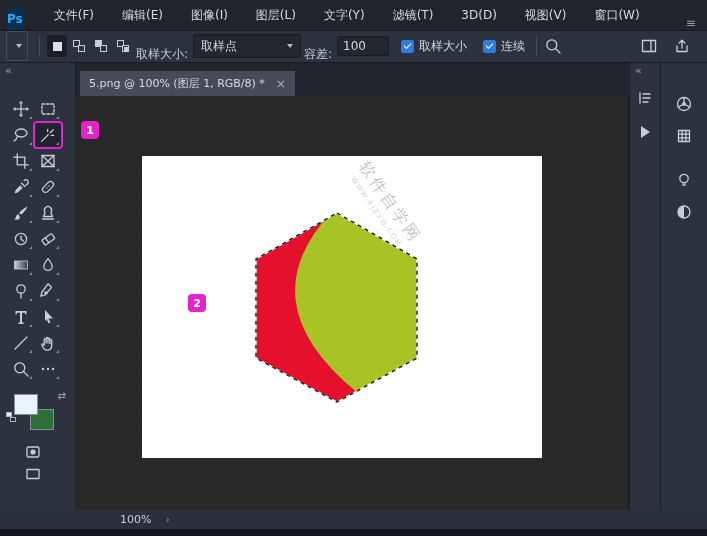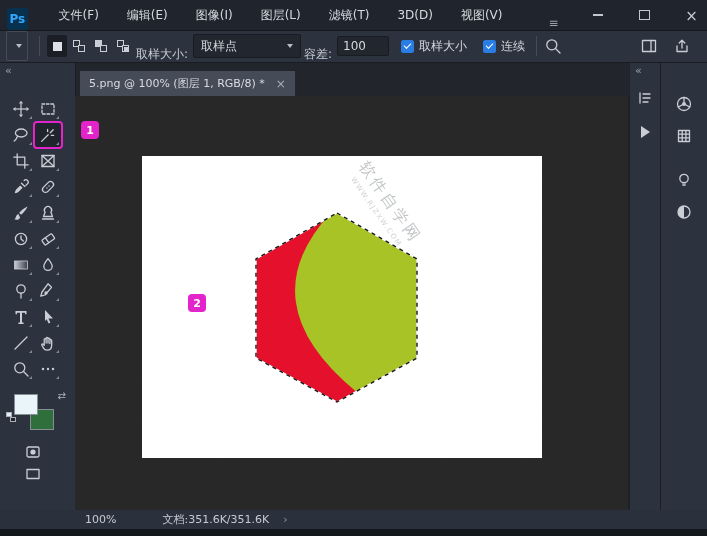--- a/index.html
+++ b/index.html
@@ -96,40 +96,42 @@
   .rp-col1{position:absolute;left:0;top:0;width:30px;height:100%;border-right:1px solid #1a1d23;}
   .rp-col2{position:absolute;left:31px;top:0;right:0;height:100%;}
   .rp-collapse{position:absolute;top:2px;left:5px;color:#9ba2ac;font-size:11px;}
   .rp-collapse::after{content:"\00AB";}
   .rp-icon{position:absolute;width:24px;height:24px;display:flex;align-items:center;justify-content:center;}
   .rp-icon svg{width:18px;height:18px;}
   .play-glyph{width:0;height:0;border-left:9px solid #c9ced6;border-top:6px solid transparent;border-bottom:6px solid transparent;}
   
   .status-bar{position:absolute;left:0;top:510px;width:707px;height:19px;background:#2b313c;
               display:flex;align-items:center;font-size:11px;color:#c6cbd2;}
-  .zoom-text{margin-left:85px;}
+  .zoom-text{margin-left:120px;}
   .doc-info{margin-left:46px;}
   .status-chevron{margin-left:14px;color:#8d939c;}
   .status-chevron::after{content:"\203A";}
   .bottom-edge{position:absolute;left:0;top:529px;width:707px;height:7px;background:#14171c;}
 </style>
 </head>
 <body>
 
 <div class="app">
 
   <div class="menu-bar">
     <div class="ps-logo">Ps</div>
     <span class="menu-item">文件(F)</span>
     <span class="menu-item">编辑(E)</span>
     <span class="menu-item">图像(I)</span>
     <span class="menu-item">图层(L)</span>
+    <span class="menu-item">文字(Y)</span>
     <span class="menu-item">滤镜(T)</span>
     <span class="menu-item">3D(D)</span>
     <span class="menu-item">视图(V)</span>
+    <span class="menu-item">窗口(W)</span>
     <span class="menu-spacer"></span>
     <span class="menu-extra"></span>
     <div class="win-btn">
         <span class="win-min-glyph"></span>
       </div>
     <div class="win-btn">
         <span class="win-max-glyph"></span>
       </div>
     <div class="win-btn">
         <span class="win-close-glyph"></span>
@@ -439,18 +441,17 @@
         <svg viewBox="0 0 18 18">
             <circle class="s" cx="9" cy="9" r="6"></circle>
             <path class="f" d="M9 3a6 6 0 000 12z"></path>
           </svg>
       </div>
     </div>
   </div>
 
   <div class="status-bar">
     <span class="zoom-text">100%</span>
-    <span class="doc-info">文档:351.6K/351.6K</span>
     <span class="status-chevron"></span>
   </div>
   <div class="bottom-edge"></div>
 
 </div>
 
 </body></html>

